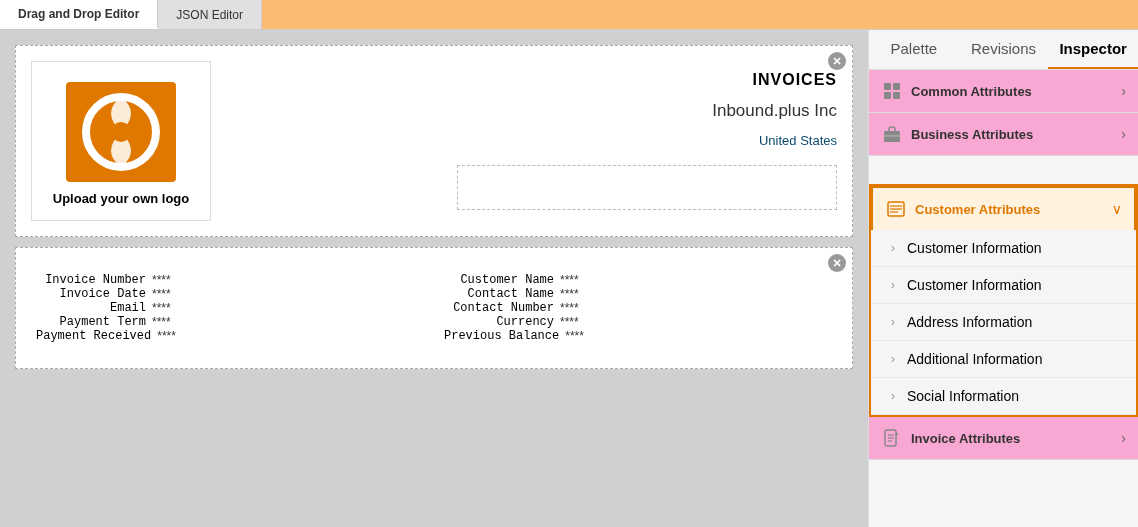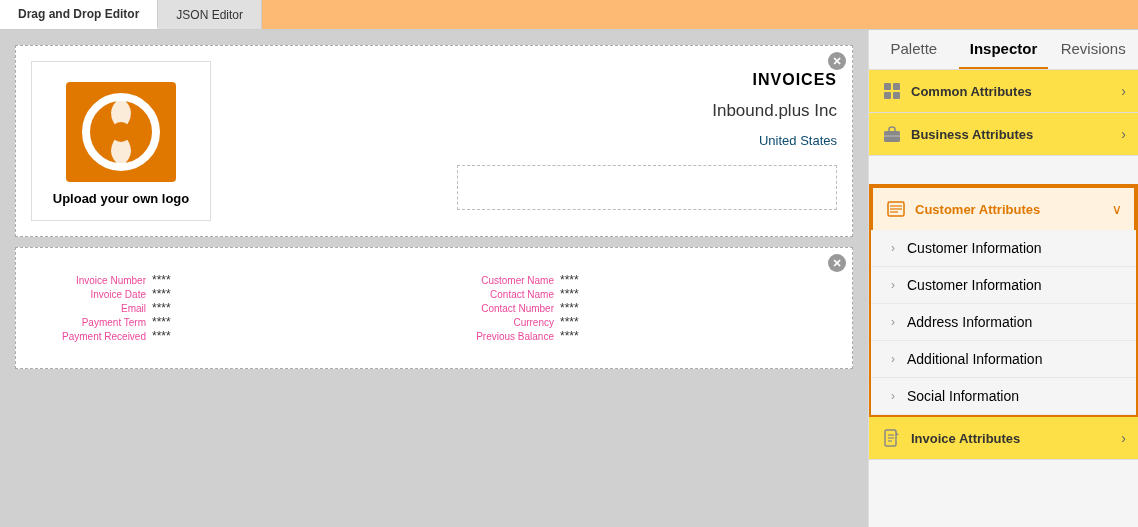--- a/index.html
+++ b/index.html
@@ -141,24 +141,25 @@
       grid-template-columns: 1fr 1fr;
       gap: 8px 20px;
       padding: 10px 5px;
     }
     .field-row {
       display: flex;
       align-items: center;
       gap: 6px;
     }
     .field-label {
-      font-size: 10px;
-      color: #ec4899;
+      font-size: 12px;
+      color: #000000;
       text-align: right;
       min-width: 110px;
+      font-family: Liberation Mono, monospace;
     }
     .field-value {
       font-size: 12px;
       color: #333;
     }
 
     
     .right-panel {
       width: 270px;
       background: #f5f5f5;
@@ -195,21 +196,21 @@
       flex: 1;
     }
     .accordion-item {
       border-bottom: 1px solid #ddd;
     }
     .accordion-header {
       display: flex;
       align-items: center;
       padding: 10px 12px;
       cursor: pointer;
-      background: #fde047;
+      background: #f9a8d4;
       gap: 8px;
     }
     .accordion-icon {
       width: 22px;
       height: 22px;
       flex-shrink: 0;
       display: flex;
       align-items: center;
       justify-content: center;
     }
@@ -368,25 +369,25 @@
     </div>
 
   </div>
 
   <div class="right-panel">
 
     <div class="panel-tabs">
       <div class="panel-tab">
         <span>Palette</span>
       </div>
+      <div class="panel-tab">
+        <span>Revisions</span>
+      </div>
       <div class="panel-tab active">
         <span>Inspector</span>
-      </div>
-      <div class="panel-tab">
-        <span>Revisions</span>
       </div>
     </div>
 
     <div class="accordion-list">
 
       <div class="accordion-item">
         <div class="accordion-header">
           <div class="accordion-icon">
             <svg width="18" height="18" viewBox="0 0 18 18">
               <rect x="1" y="1" width="7" height="7" rx="1" fill="#888"></rect>

